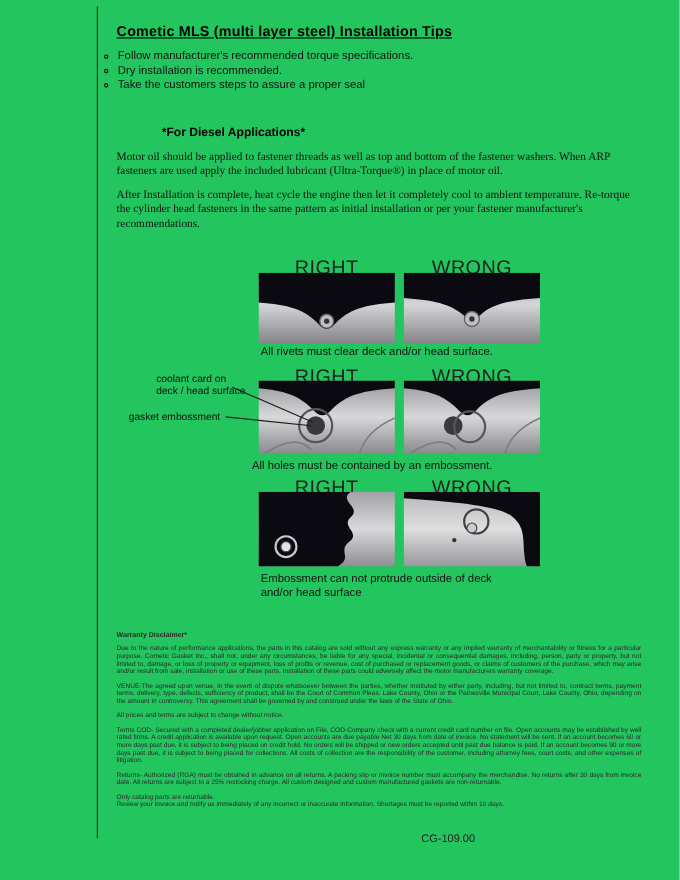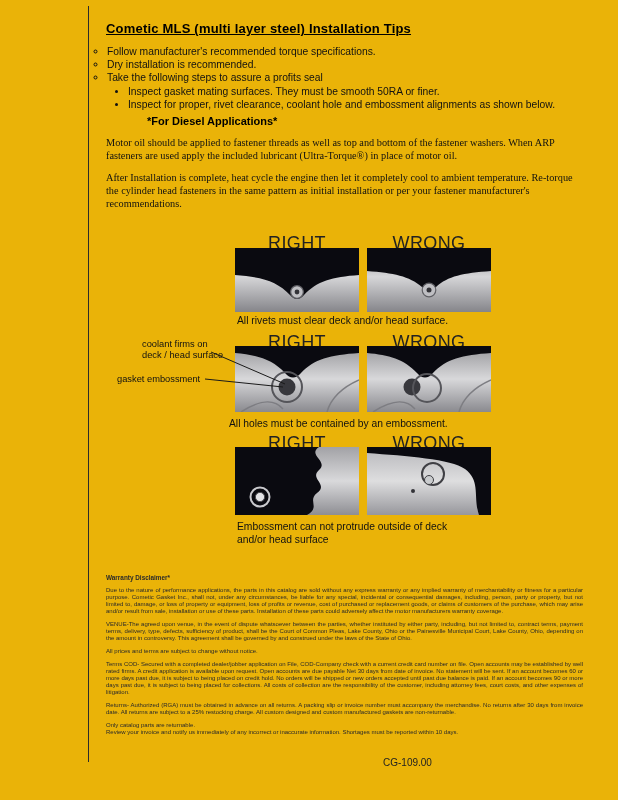--- a/index.html
+++ b/index.html
@@ -1,19 +1,19 @@
 <!DOCTYPE html>
 <html><head>
 <meta charset="utf-8">
 <style>
   * { margin:0; padding:0; box-sizing:border-box; }
   html,body { background:#ffffff; }
   .page {
     position:relative; width:618px; height:800px; margin:0 auto;
-    background:#eab308; overflow:hidden;
+    background:#22c55e; overflow:hidden;
     font-family:"Liberation Sans", sans-serif; color:#1a1a1a;
   }
   .vline { position:absolute; left:88px; top:6px; width:1px; height:756px; background:#2b2b2b; }
 
   .title {
     position:absolute; left:106px; top:21px;
     font-size:13px; font-weight:bold; text-decoration:underline; letter-spacing:.2px; color:#000;
   }
 
   .tips { position:absolute; left:96px; top:45px; width:470px; font-size:10.3px; line-height:13.2px; color:#111; }
@@ -58,25 +58,21 @@
 
 <div class="page">
   <div class="vline"></div>
 
   <h1 class="title">Cometic MLS (multi layer steel) Installation Tips</h1>
 
   <div class="tips">
     <ul class="tl">
       <li><span>Follow manufacturer's recommended torque specifications.</span></li>
       <li><span>Dry installation is recommended.</span></li>
-      <li><span>Take the following steps to assure a profits seal</span>
-        <ul class="sl">
-          <li><span>Inspect gasket mating surfaces.  They must be smooth 50RA or finer.</span></li>
-          <li><span>Inspect for proper, rivet clearance, coolant hole and embossment alignments as shown below.</span></li>
-        </ul>
+      <li><span>Take the customers steps to assure a proper seal</span>
       </li>
     </ul>
   </div>
 
   <div class="body-text">
     <h2>*For Diesel Applications*</h2>
     <p>Motor oil should be applied to fastener threads as well as top and bottom of the fastener washers. When ARP fasteners are used apply the included lubricant (Ultra-Torque®) in place of motor oil.</p>
     <p>After Installation is complete, heat cycle the engine then let it completely cool to ambient temperature. Re-torque the cylinder head fasteners in the same pattern as initial installation or per your fastener manufacturer's recommendations.</p>
   </div>
 
@@ -110,21 +106,21 @@
     <circle cx="62" cy="42" r="6.8" fill="#bfbfc3" stroke="#5f5f64" stroke-width="1.2"></circle>
     <circle cx="62" cy="42" r="2.5" fill="#333338"></circle>
   </svg>
 
   <div class="fig-caption cap1">All rivets must clear deck and/or head surface.</div>
 
   <div class="fig-label lab-r2-right">RIGHT</div>
   <div class="fig-label lab-r2-wrong">WRONG</div>
 
   <div class="annot annot-coolant">
-    <span style="display:block">coolant firms on</span>
+    <span style="display:block">coolant card on</span>
     <span style="display:block">deck / head surface</span>
   </div>
   <div class="annot annot-emboss">gasket embossment</div>
 
   <svg class="panel p2r" width="124" height="66" viewBox="0 0 124 66">
     <defs>
         <linearGradient id="gC" x1="0" y1="0" x2="0" y2="1">
       <stop offset="0" stop-color="#97979b"></stop>
           <stop offset="0.5" stop-color="#d8d8da"></stop>
           <stop offset="1" stop-color="#8a8a8f"></stop>

